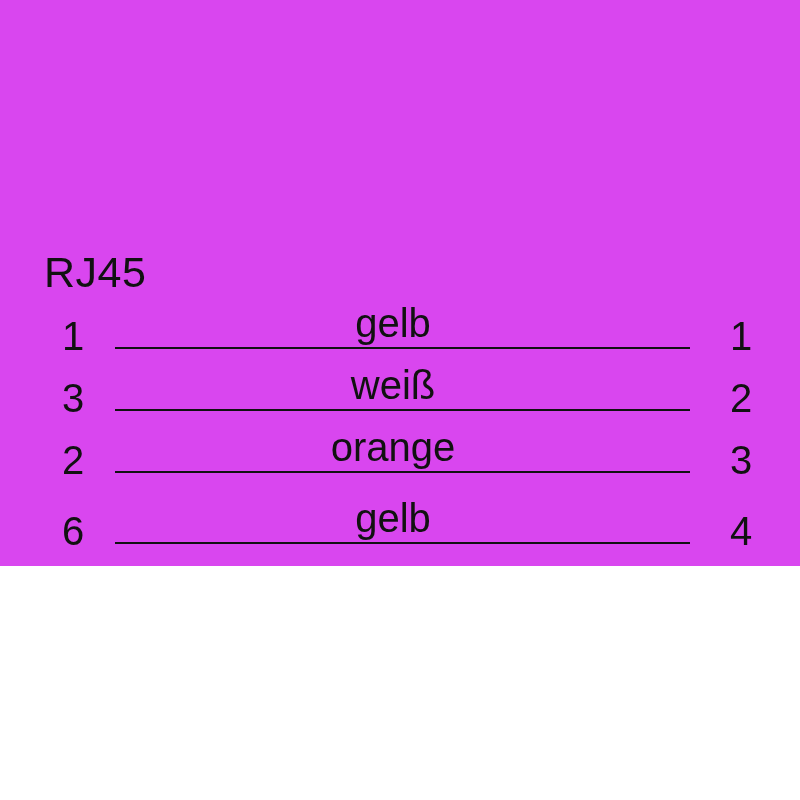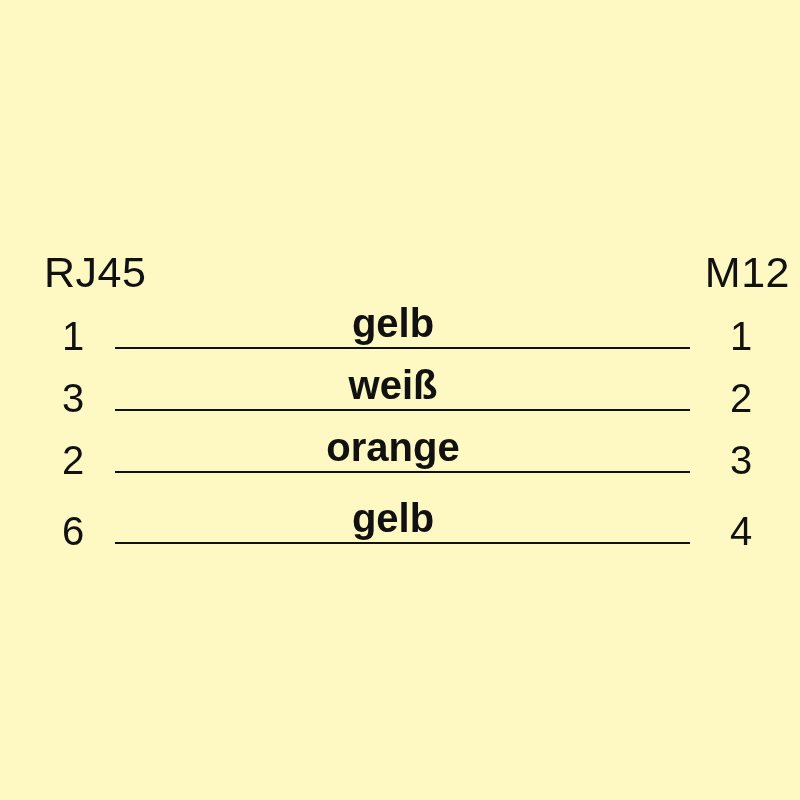--- a/index.html
+++ b/index.html
@@ -9,22 +9,22 @@
     background: #ffffff;
   }
   body {
     font-family: "Liberation Sans", sans-serif;
     -webkit-font-smoothing: antialiased;
   }
 
   #diagram {
     position: relative;
     width: 800px;
-    height: 800px;
-    background: #fef9c3;
+    height: 566px;
+    background: #d946ef;
     overflow: hidden;
   }
 
   
   .connector-header {
     position: absolute;
     font-size: 43px;
     font-weight: 400;
     color: #111111;
     line-height: 1;
@@ -65,35 +65,34 @@
   .pin-left  { left: 62px;  text-align: left; }
   .pin-right { left: 730px; text-align: left; }
 
   
   .wire-label {
     position: absolute;
     left: 193px;
     width: 400px;
     text-align: center;
     font-size: 40px;
-    font-weight: 700;
+    font-weight: 400;
     color: #111111;
     line-height: 1;
     top: -44px;
     white-space: nowrap;
   }
 </style>
 </head>
 <body>
 
 <div id="diagram">
 
   <div class="connector-header" id="header-left">RJ45</div>
 
-  <div class="connector-header" id="header-right">M12</div>
 
   <div class="wire-row" style="top:347px;">
     <div class="pin-number pin-left">1</div>
     <div class="wire-label">gelb</div>
     <div class="wire-line"></div>
     <div class="pin-number pin-right">1</div>
   </div>
 
   <div class="wire-row" style="top:409px;">
     <div class="pin-number pin-left">3</div>

